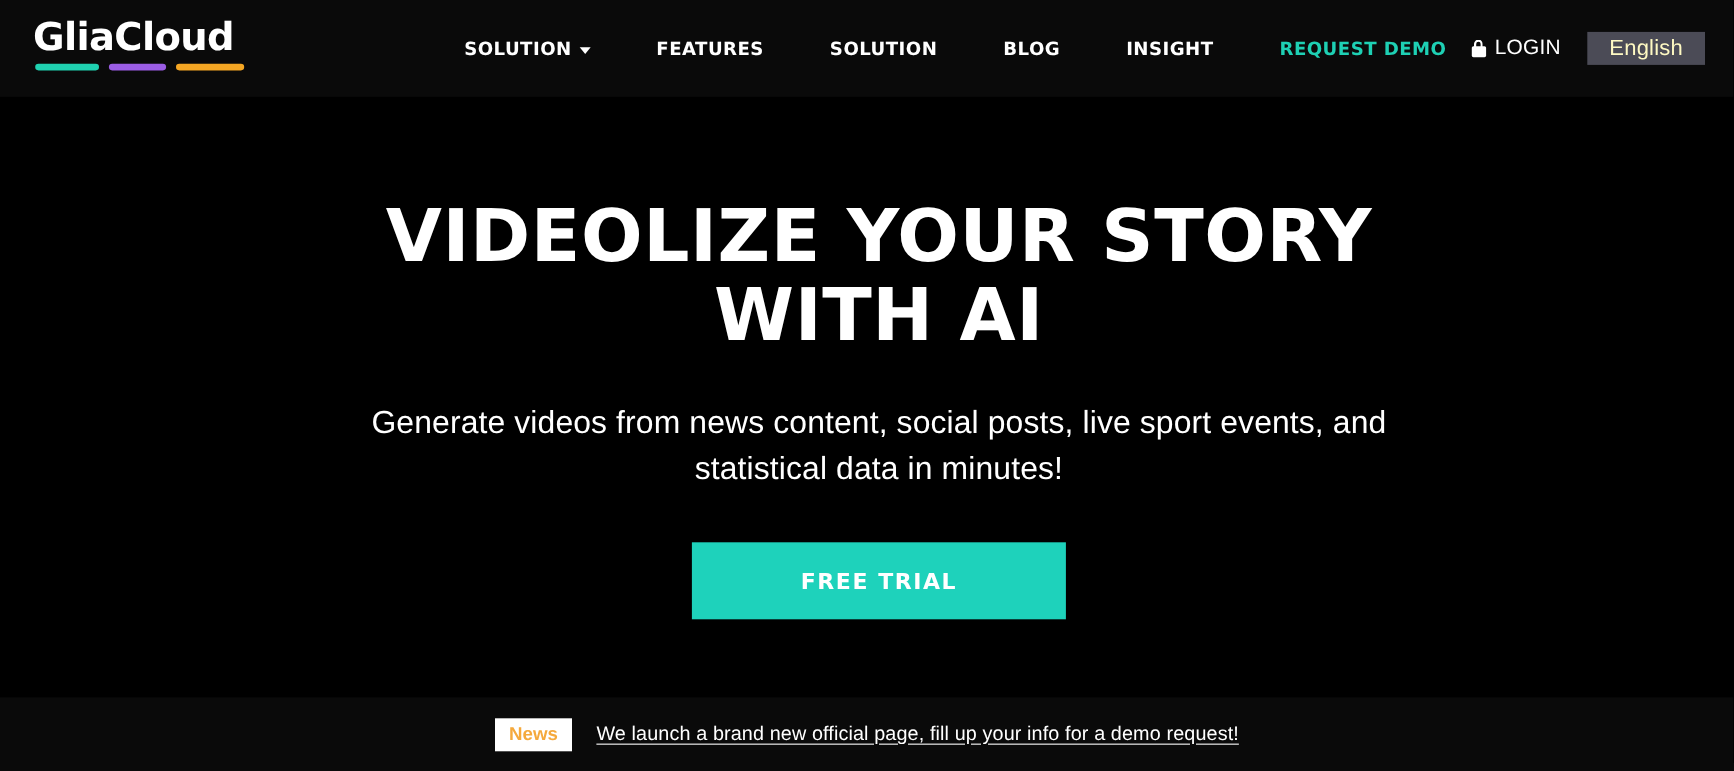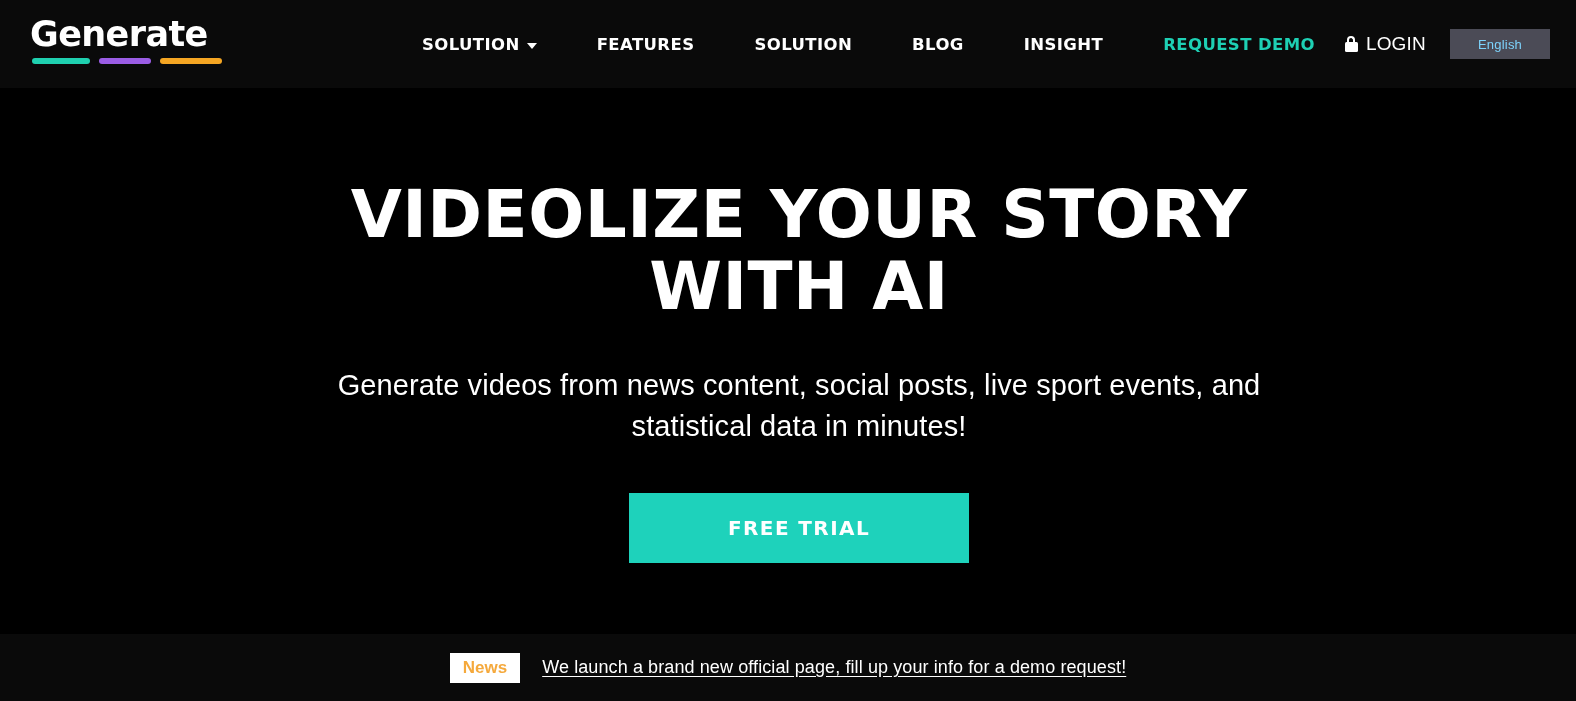--- a/index.html
+++ b/index.html
@@ -156,23 +156,23 @@
     height: 10px;
     background: #ffffff;
     border-radius: 1.5px;
   }
 
   .lang-button {
     height: 30px;
     min-width: 100px;
     padding: 0 20px;
     background: #4b4b56;
-    color: #7dd3fc;
+    color: #fef9c3;
     border: none;
-    font-size: 13px;
+    font-size: 20px;
     font-family: "Liberation Sans", sans-serif;
     letter-spacing: 0.2px;
     cursor: pointer;
     margin-right: 26px;
     display: inline-flex;
     align-items: center;
     justify-content: center;
   }
 
   
@@ -257,21 +257,21 @@
   }
 </style>
 </head>
 <body>
 
 <div class="page">
 
   <header class="site-header">
 
     <a class="brand">
-      <div class="brand-wordmark">Generate</div>
+      <div class="brand-wordmark">GliaCloud</div>
       <div class="brand-bars">
         <span class="brand-bar b1" style="background:#1fd1b0"></span>
         <span class="brand-bar b2" style="background:#9b5de5"></span>
         <span class="brand-bar b3" style="background:#f5a623"></span>
       </div>
     </a>
 
     <nav class="main-nav">
       <a class="nav-item">
         <span>SOLUTION</span>

